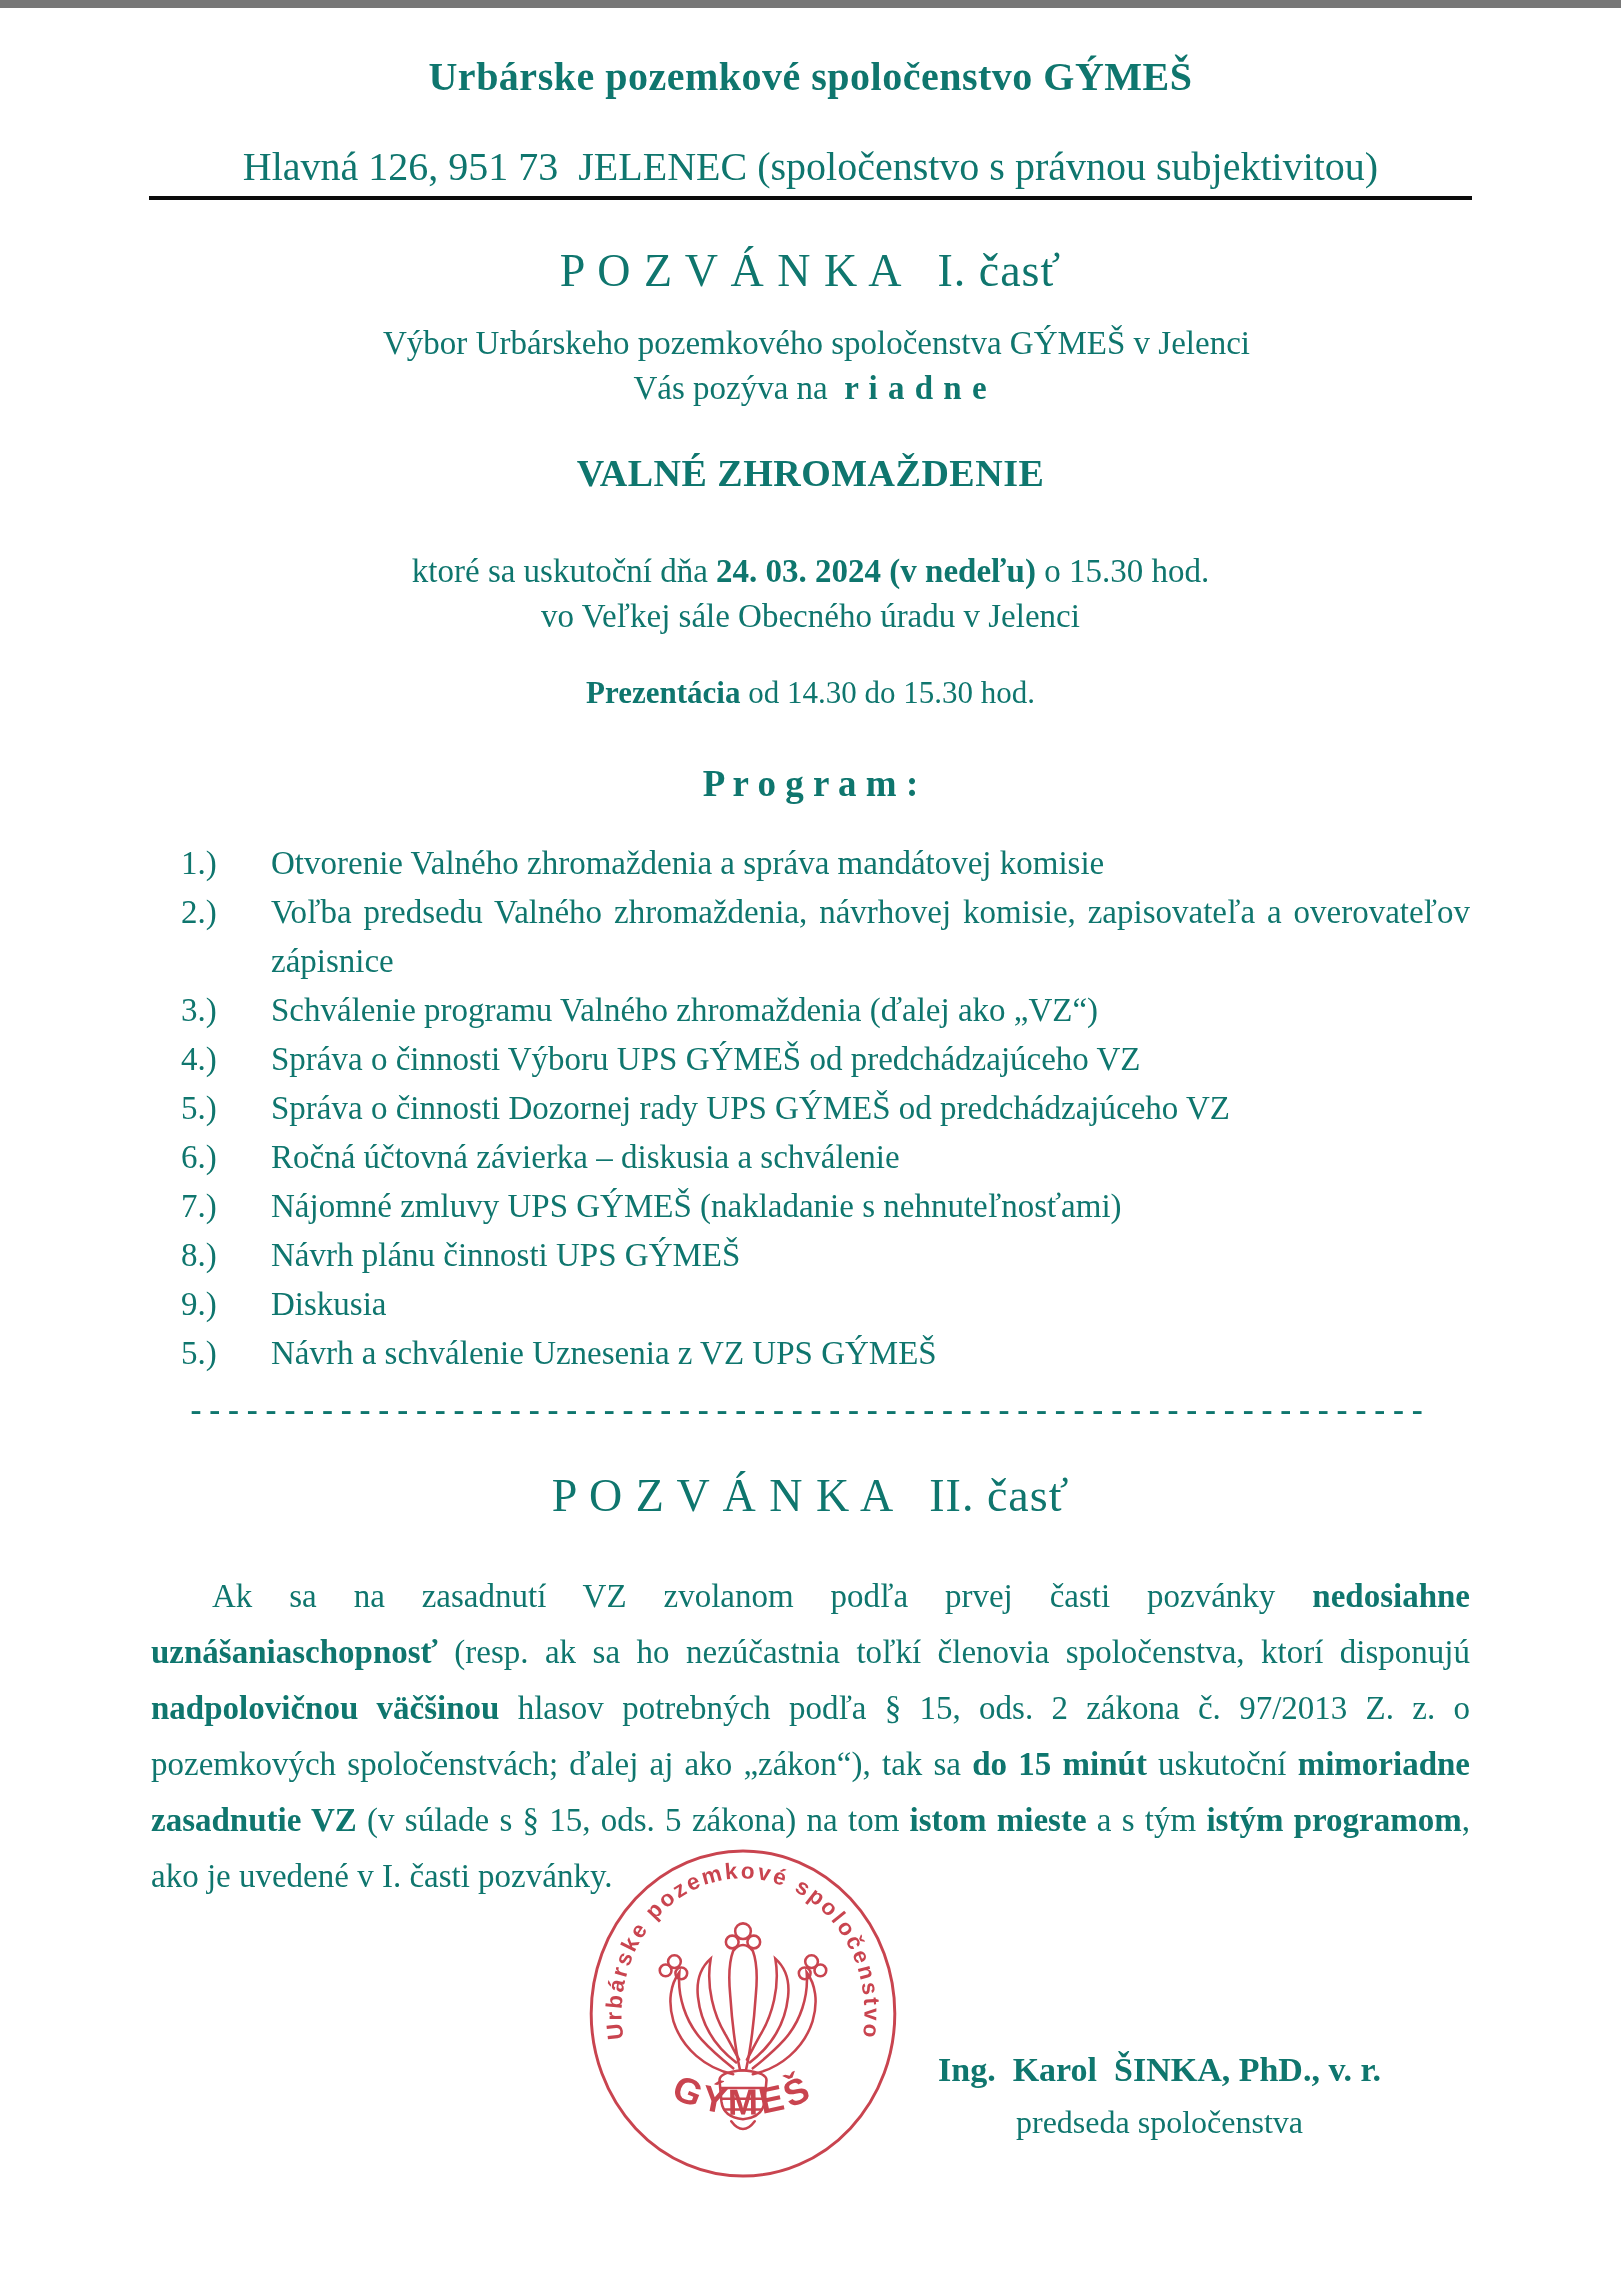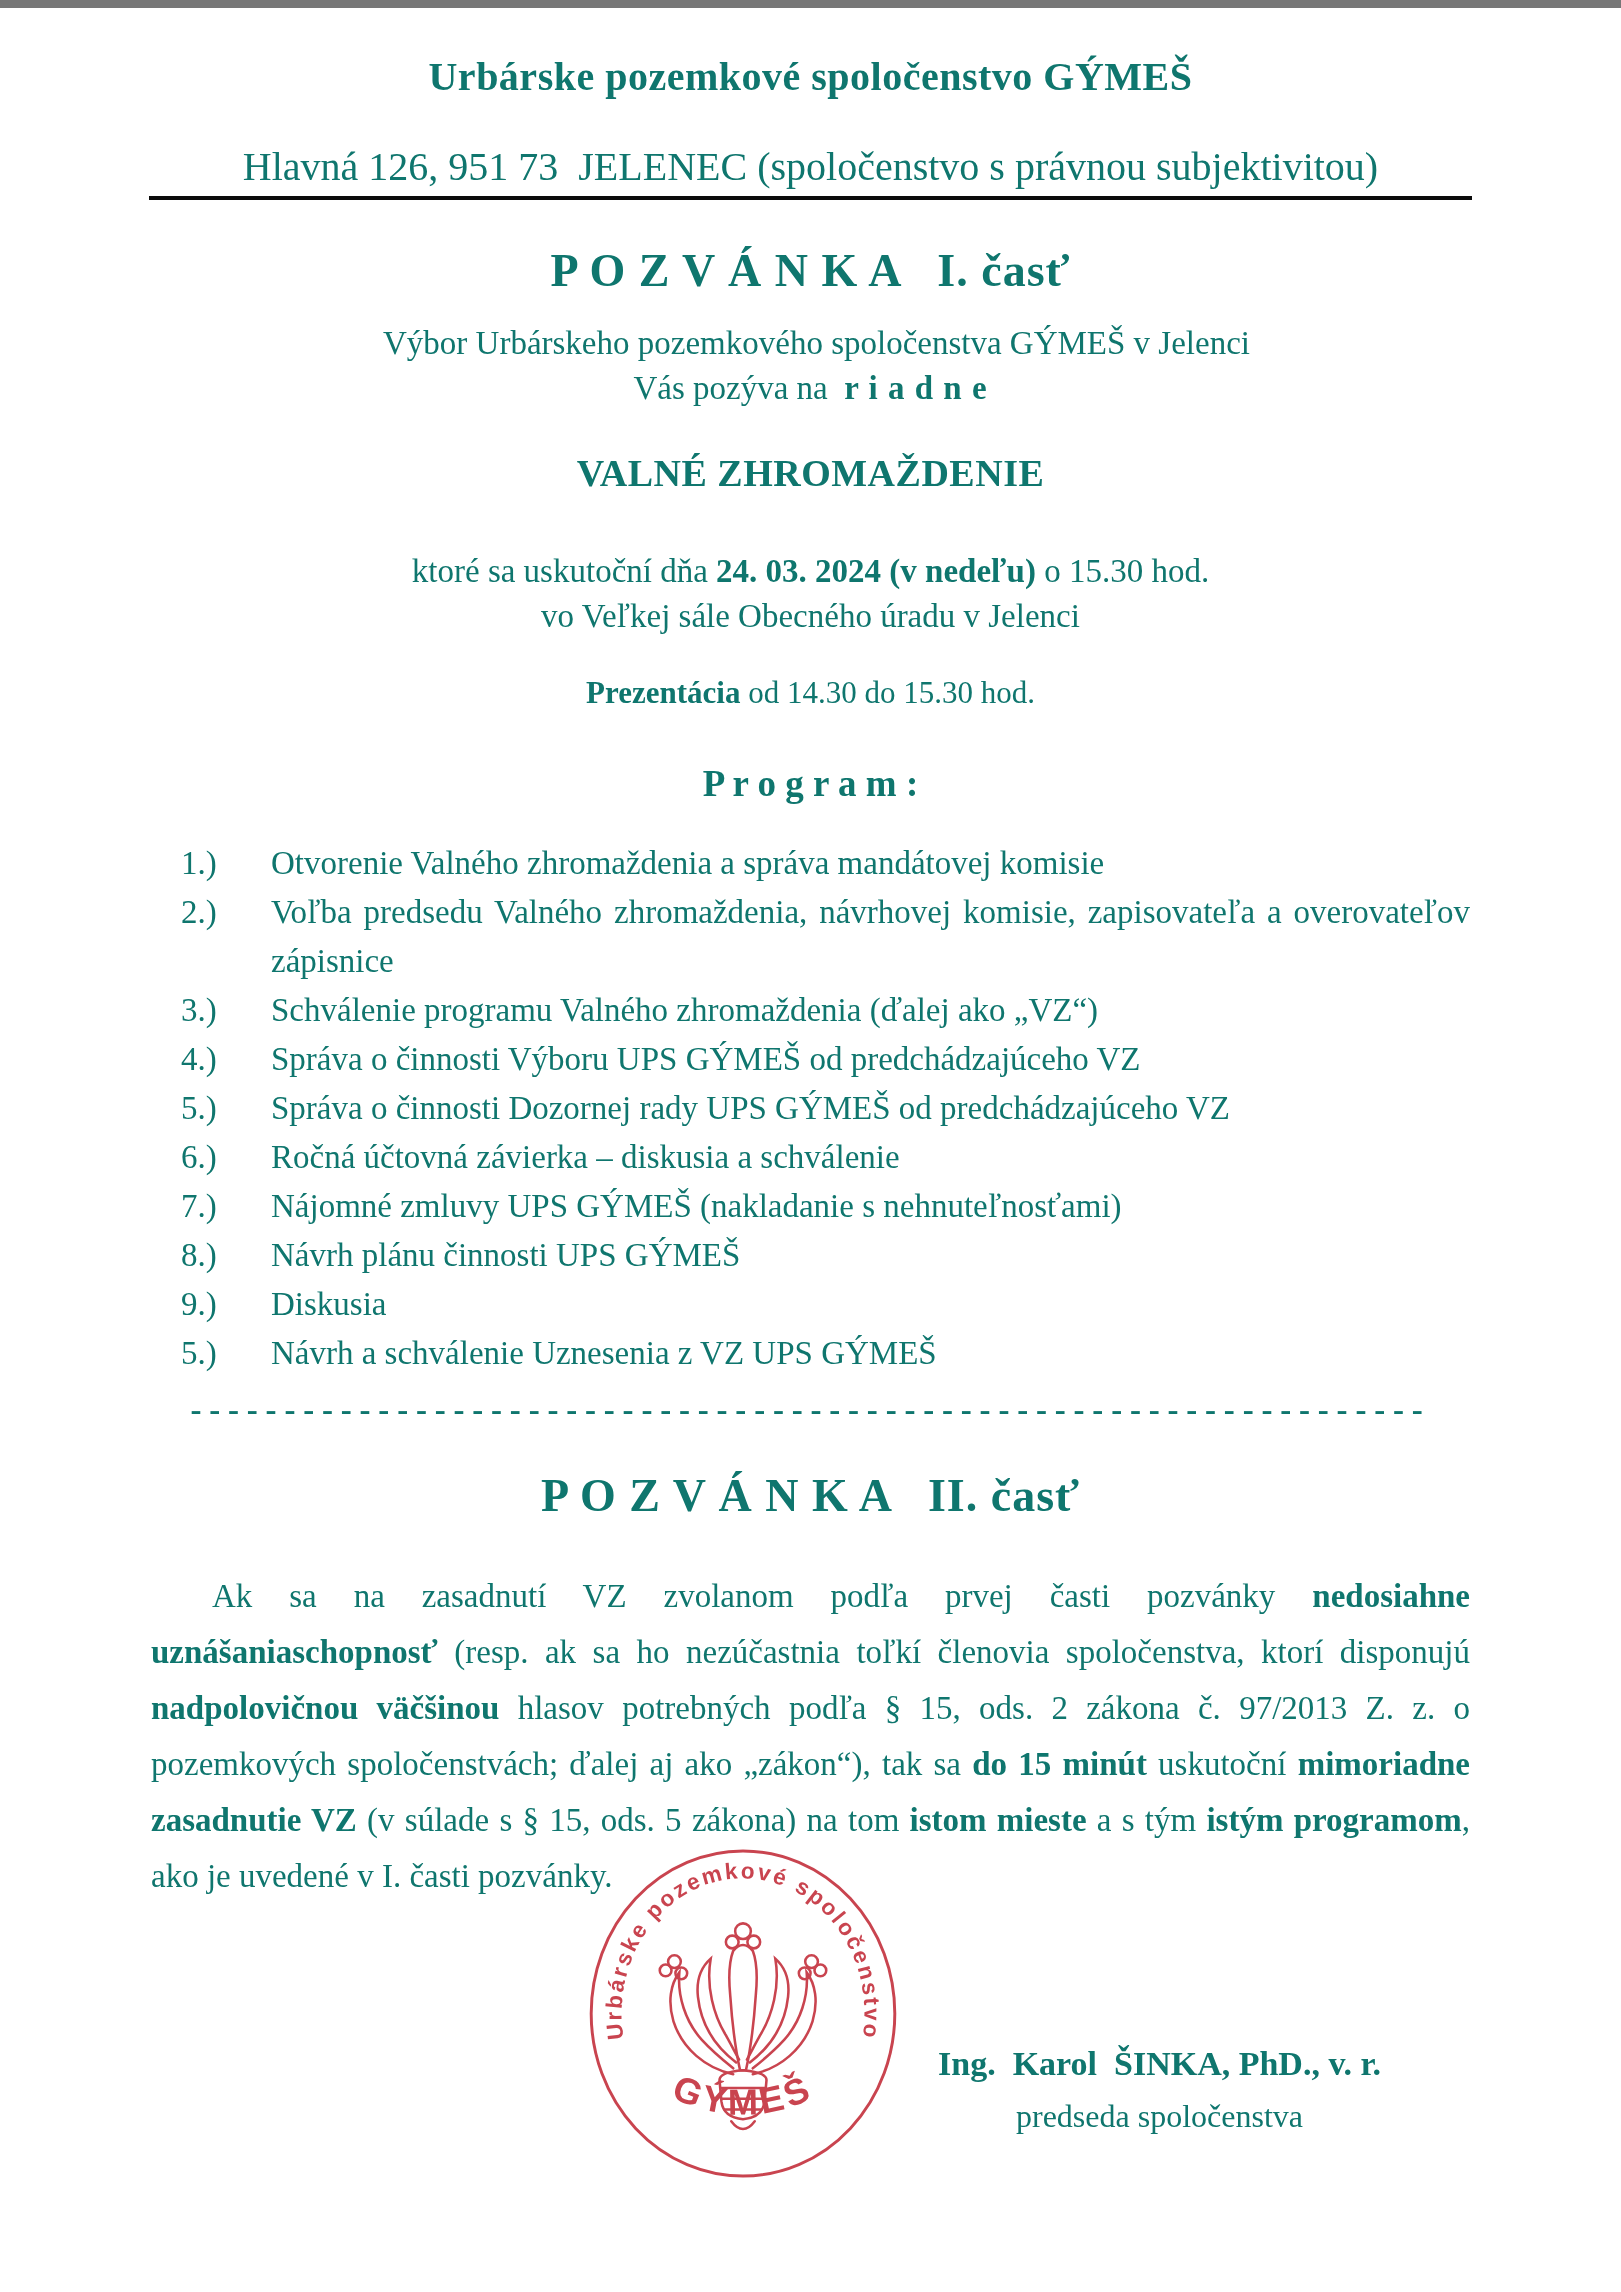--- a/index.html
+++ b/index.html
@@ -15,21 +15,21 @@
     padding-top:45px;
   }
   .center{text-align:center;}
   .pre{white-space:pre-wrap;}
   .b{font-weight:bold;}
 
   .org{font-size:40px;font-weight:bold;line-height:47px;letter-spacing:0.5px;}
   .addr{font-size:40px;line-height:39px;margin-top:47px;}
   .rule{margin:9.8px 149px 0 149px;border-bottom:4.9px solid #0b0b0b;}
 
-  .title-part{font-size:46px;font-weight:bold;line-height:55px;margin-top:43px;letter-spacing:1px;text-align:center;}
+  .title-part{font-size:46px;font-weight:normal;line-height:55px;margin-top:43px;letter-spacing:1px;text-align:center;}
   .sub1{font-size:33px;line-height:41px;margin-top:25.5px;padding-left:12px;}
   .sub2{font-size:33px;line-height:41px;margin-top:3.9px;}
   .sub2 .b{letter-spacing:1px;}
   .meeting{font-size:38px;font-weight:bold;line-height:47px;margin-top:41px;letter-spacing:0.5px;}
   .dateline{font-size:33px;line-height:43px;margin-top:53px;}
   .venue{font-size:33px;line-height:43px;margin-top:2px;}
   .present{font-size:31px;line-height:43px;margin-top:33px;}
 
   .proghead{font-size:37px;font-weight:bold;line-height:45px;margin-top:47px;}
   .proglist{margin-top:33px;}
@@ -39,21 +39,21 @@
 
   .divider{margin-top:11.8px;text-align:center;font-size:33px;font-weight:bold;
            letter-spacing:7.8px;line-height:41px;white-space:nowrap;overflow:hidden;}
 
   .title2{margin-top:37px;}
   .para{margin:45px 151px 0 151px;font-size:33px;line-height:56px;
         text-align:justify;text-indent:61px;}
 
   .sigrow{position:relative;height:323px;}
   .stamp{position:absolute;left:586px;top:-57px;width:314px;height:333px;}
-  .sigblock{position:absolute;left:887px;top:138px;width:545px;text-align:center;}
+  .sigblock{position:absolute;left:887px;top:144px;width:545px;text-align:center;}
   .signame{font-size:34px;font-weight:bold;line-height:43px;}
   .sigrole{font-size:32px;line-height:39px;margin-top:11.8px;}
 </style>
 </head>
 <body>
 
 <div class="page">
 
   <div class="org center pre">Urbárske pozemkové spoločenstvo GÝMEŠ</div>
   <div class="addr center pre">Hlavná 126, 951 73  JELENEC (spoločenstvo s právnou subjektivitou)</div>

